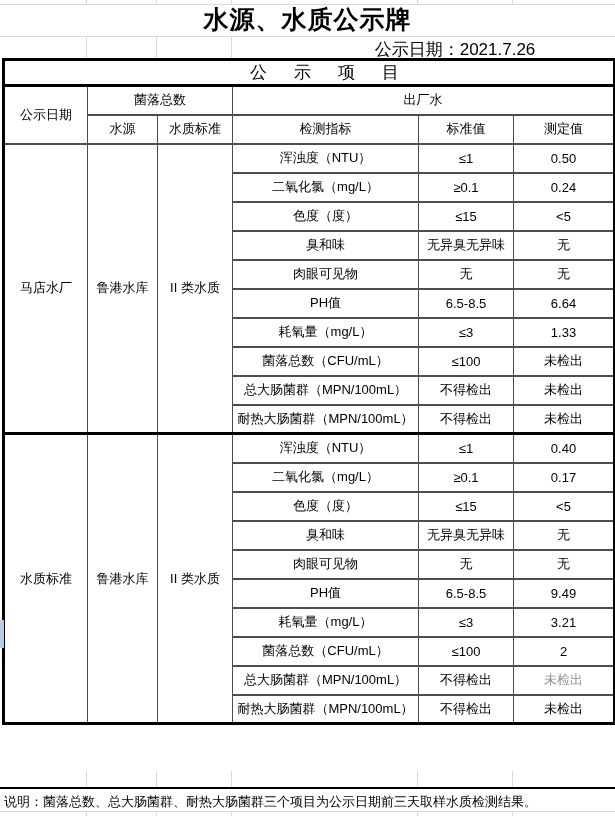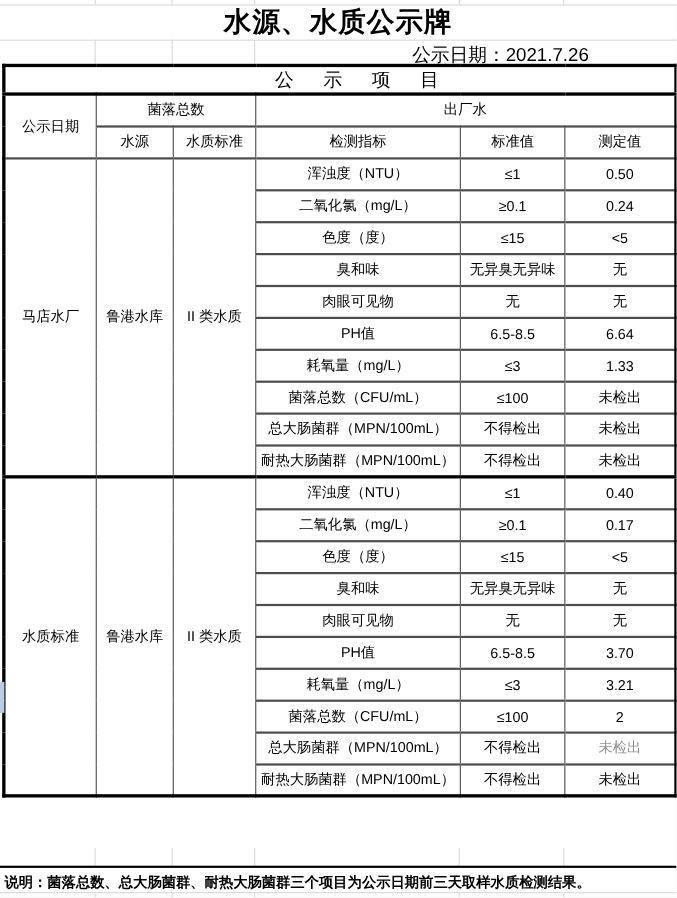--- a/index.html
+++ b/index.html
@@ -43,21 +43,21 @@
   tr.section-2-start td{border-top:3px solid var(--border_outer);}
   td.hdr{font-size:14px;}
   td.site-cell{font-size:14px;}
   .banner-label{
     display:inline-block;font-size:17px;letter-spacing:27px;margin-right:-27px;white-space:nowrap;margin-left:31px;
   }
   td.muted{color:var(--muted_text);}
   .note-row{
     position:absolute;top:787px;left:0;width:615px;height:24px;
     border-top:2px solid var(--border_outer);
-    font-size:13px;font-weight:bold;
+    font-size:13px;font-weight:normal;
     padding:4px 0 0 4px;box-sizing:border-box;white-space:nowrap;
   }
   .edge-sliver{
     position:absolute;left:0;top:620px;width:4px;height:28px;
     background:var(--accent_sliver);
   }
 </style>
 </head>
 <body>
 
@@ -187,21 +187,21 @@
         <td>无</td>
       </tr>
       <tr style="height:29px">
         <td>肉眼可见物</td>
         <td>无</td>
         <td>无</td>
       </tr>
       <tr style="height:29px">
         <td>PH值</td>
         <td>6.5-8.5</td>
-        <td>3.70</td>
+        <td>9.49</td>
       </tr>
       <tr style="height:29px">
         <td>耗氧量（mg/L）</td>
         <td>≤3</td>
         <td>3.21</td>
       </tr>
       <tr style="height:29px">
         <td>菌落总数（CFU/mL）</td>
         <td>≤100</td>
         <td>2</td>

